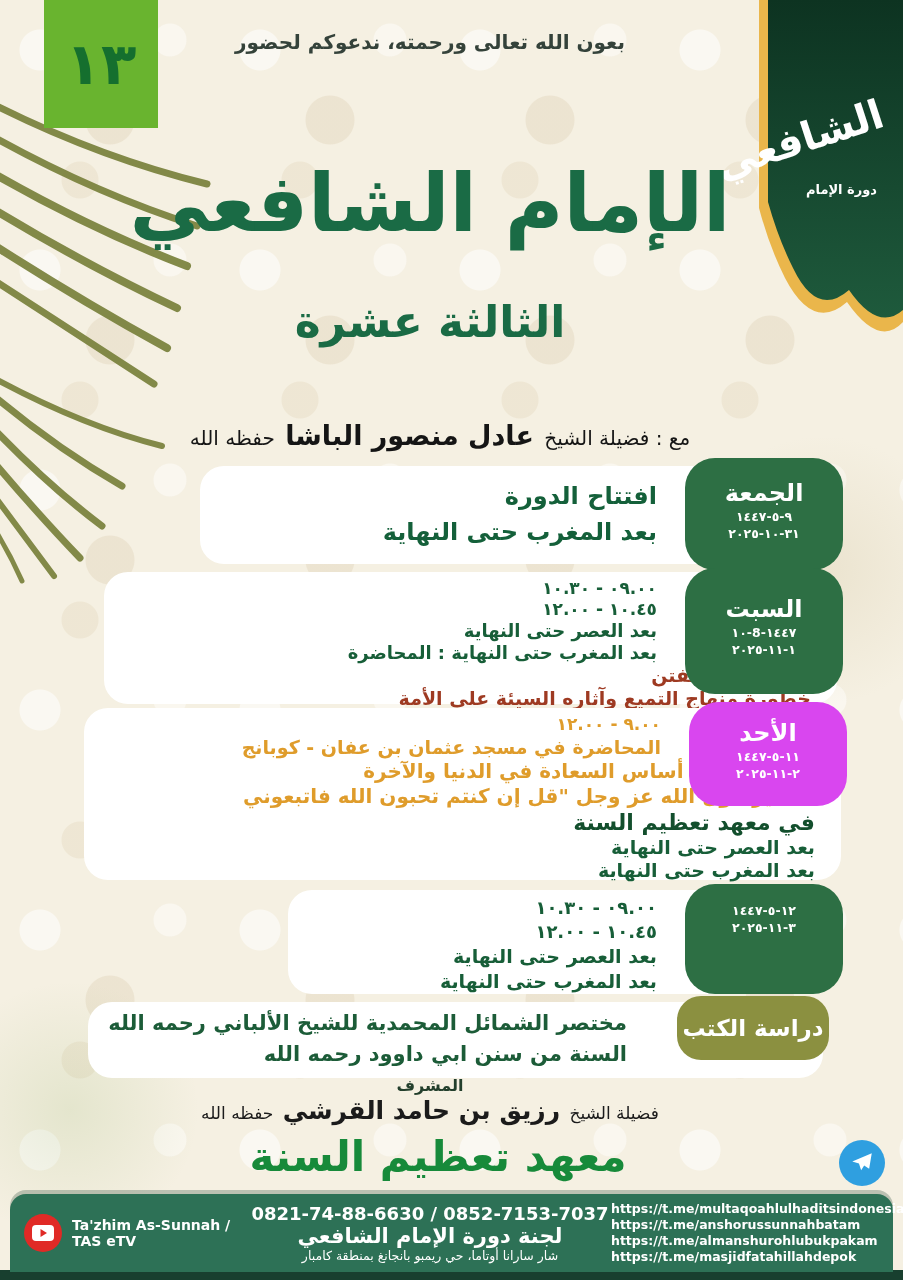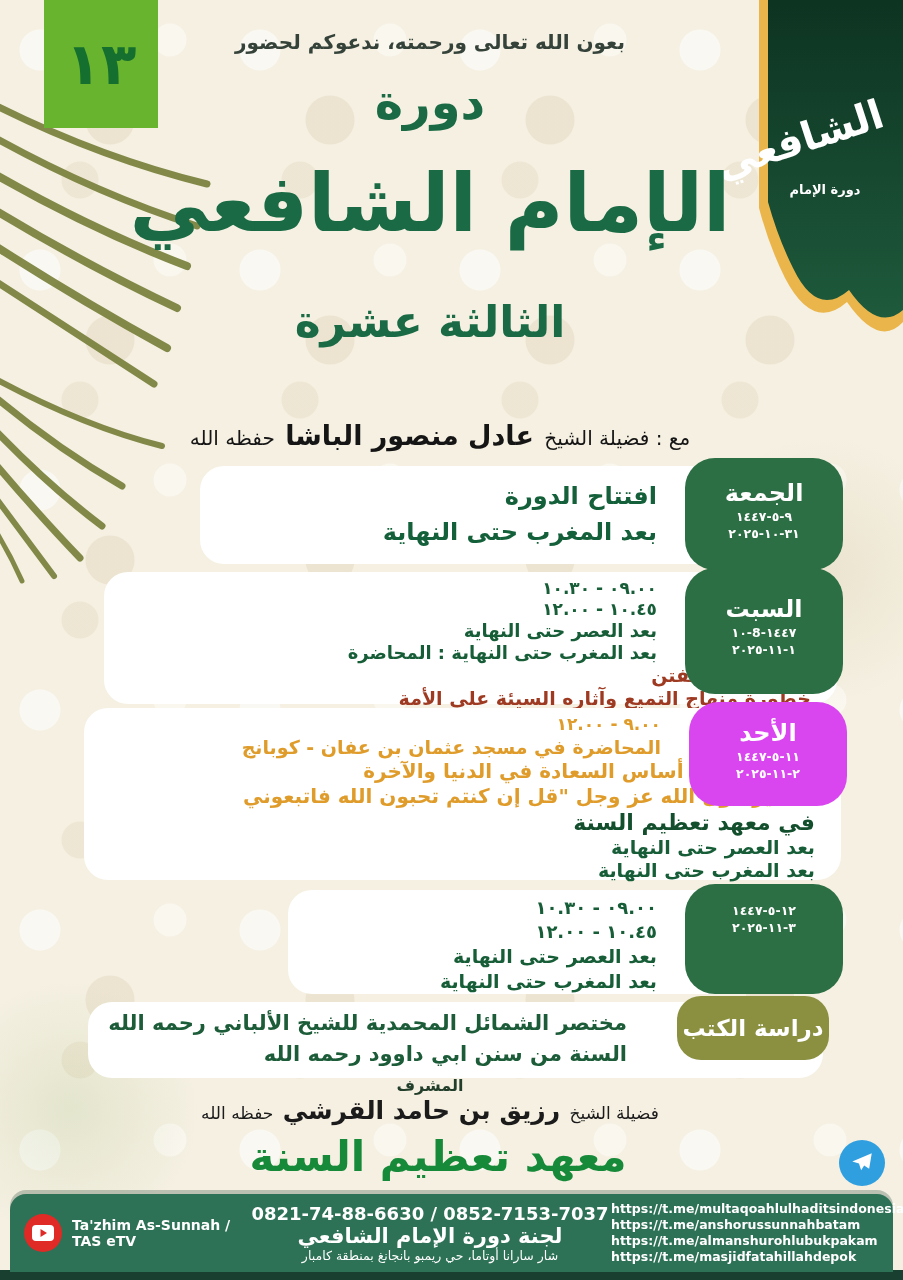--- a/index.html
+++ b/index.html
@@ -25,21 +25,21 @@
        display:flex;align-items:center;justify-content:center;
        color:#156f2e;font-size:58px;font-weight:bold;}
 
   
   .palm{position:absolute;left:-28px;top:66px;pointer-events:none;}
 
   
   .ribbon{position:absolute;right:0;top:0;width:152px;height:338px;}
   .ribbon .logo-main{position:absolute;right:18px;top:108px;width:120px;text-align:center;
       color:#fff;font-size:40px;font-weight:bold;transform:rotate(-18deg);}
-  .ribbon .logo-sub{position:absolute;right:26px;top:182px;width:104px;text-align:center;
+  .ribbon .logo-sub{position:absolute;right:26px;top:182px;width:104px;
       color:#fff;font-size:13px;font-weight:bold;}
 
   .invocation{position:absolute;top:30px;left:150px;width:560px;text-align:center;
       color:#34423a;font-size:20px;font-weight:bold;}
 
   .t-word{position:absolute;top:74px;left:150px;width:560px;text-align:center;
       color:#1a6b45;font-size:48px;font-weight:bold;}
   .t-main{position:absolute;top:138px;left:100px;width:660px;text-align:center;
       color:#1a6b45;font-size:80px;font-weight:bold;line-height:1.65;letter-spacing:-2px;}
   .t-sub{position:absolute;top:296px;left:150px;width:560px;text-align:center;
@@ -150,21 +150,20 @@
         </linearGradient>
       </defs>
       <path d="M8,0 H152 V322 Q128,348 96,302 Q62,332 34,278 Q18,246 8,208 Z" fill="#eab64b"></path>
       <path d="M17,0 H152 V310 Q127,332 98,290 Q66,318 42,268 Q27,238 17,202 Z" fill="url(#rg)"></path>
     </svg>
     <div class="logo-main">الشافعي</div>
     <div class="logo-sub">دورة الإمام</div>
   </div>
 
   <div class="invocation">بعون الله تعالى ورحمته، ندعوكم لحضور</div>
-  <div class="t-word">دورة</div>
   <div class="t-main">الإمام الشافعي</div>
   <div class="t-sub">الثالثة عشرة</div>
 
   <div class="speaker">
     <span>مع : فضيلة الشيخ</span>
     <span class="sp-name">عادل منصور الباشا</span>
     <span>حفظه الله</span>
   </div>
 
   <div class="row row-fri">

